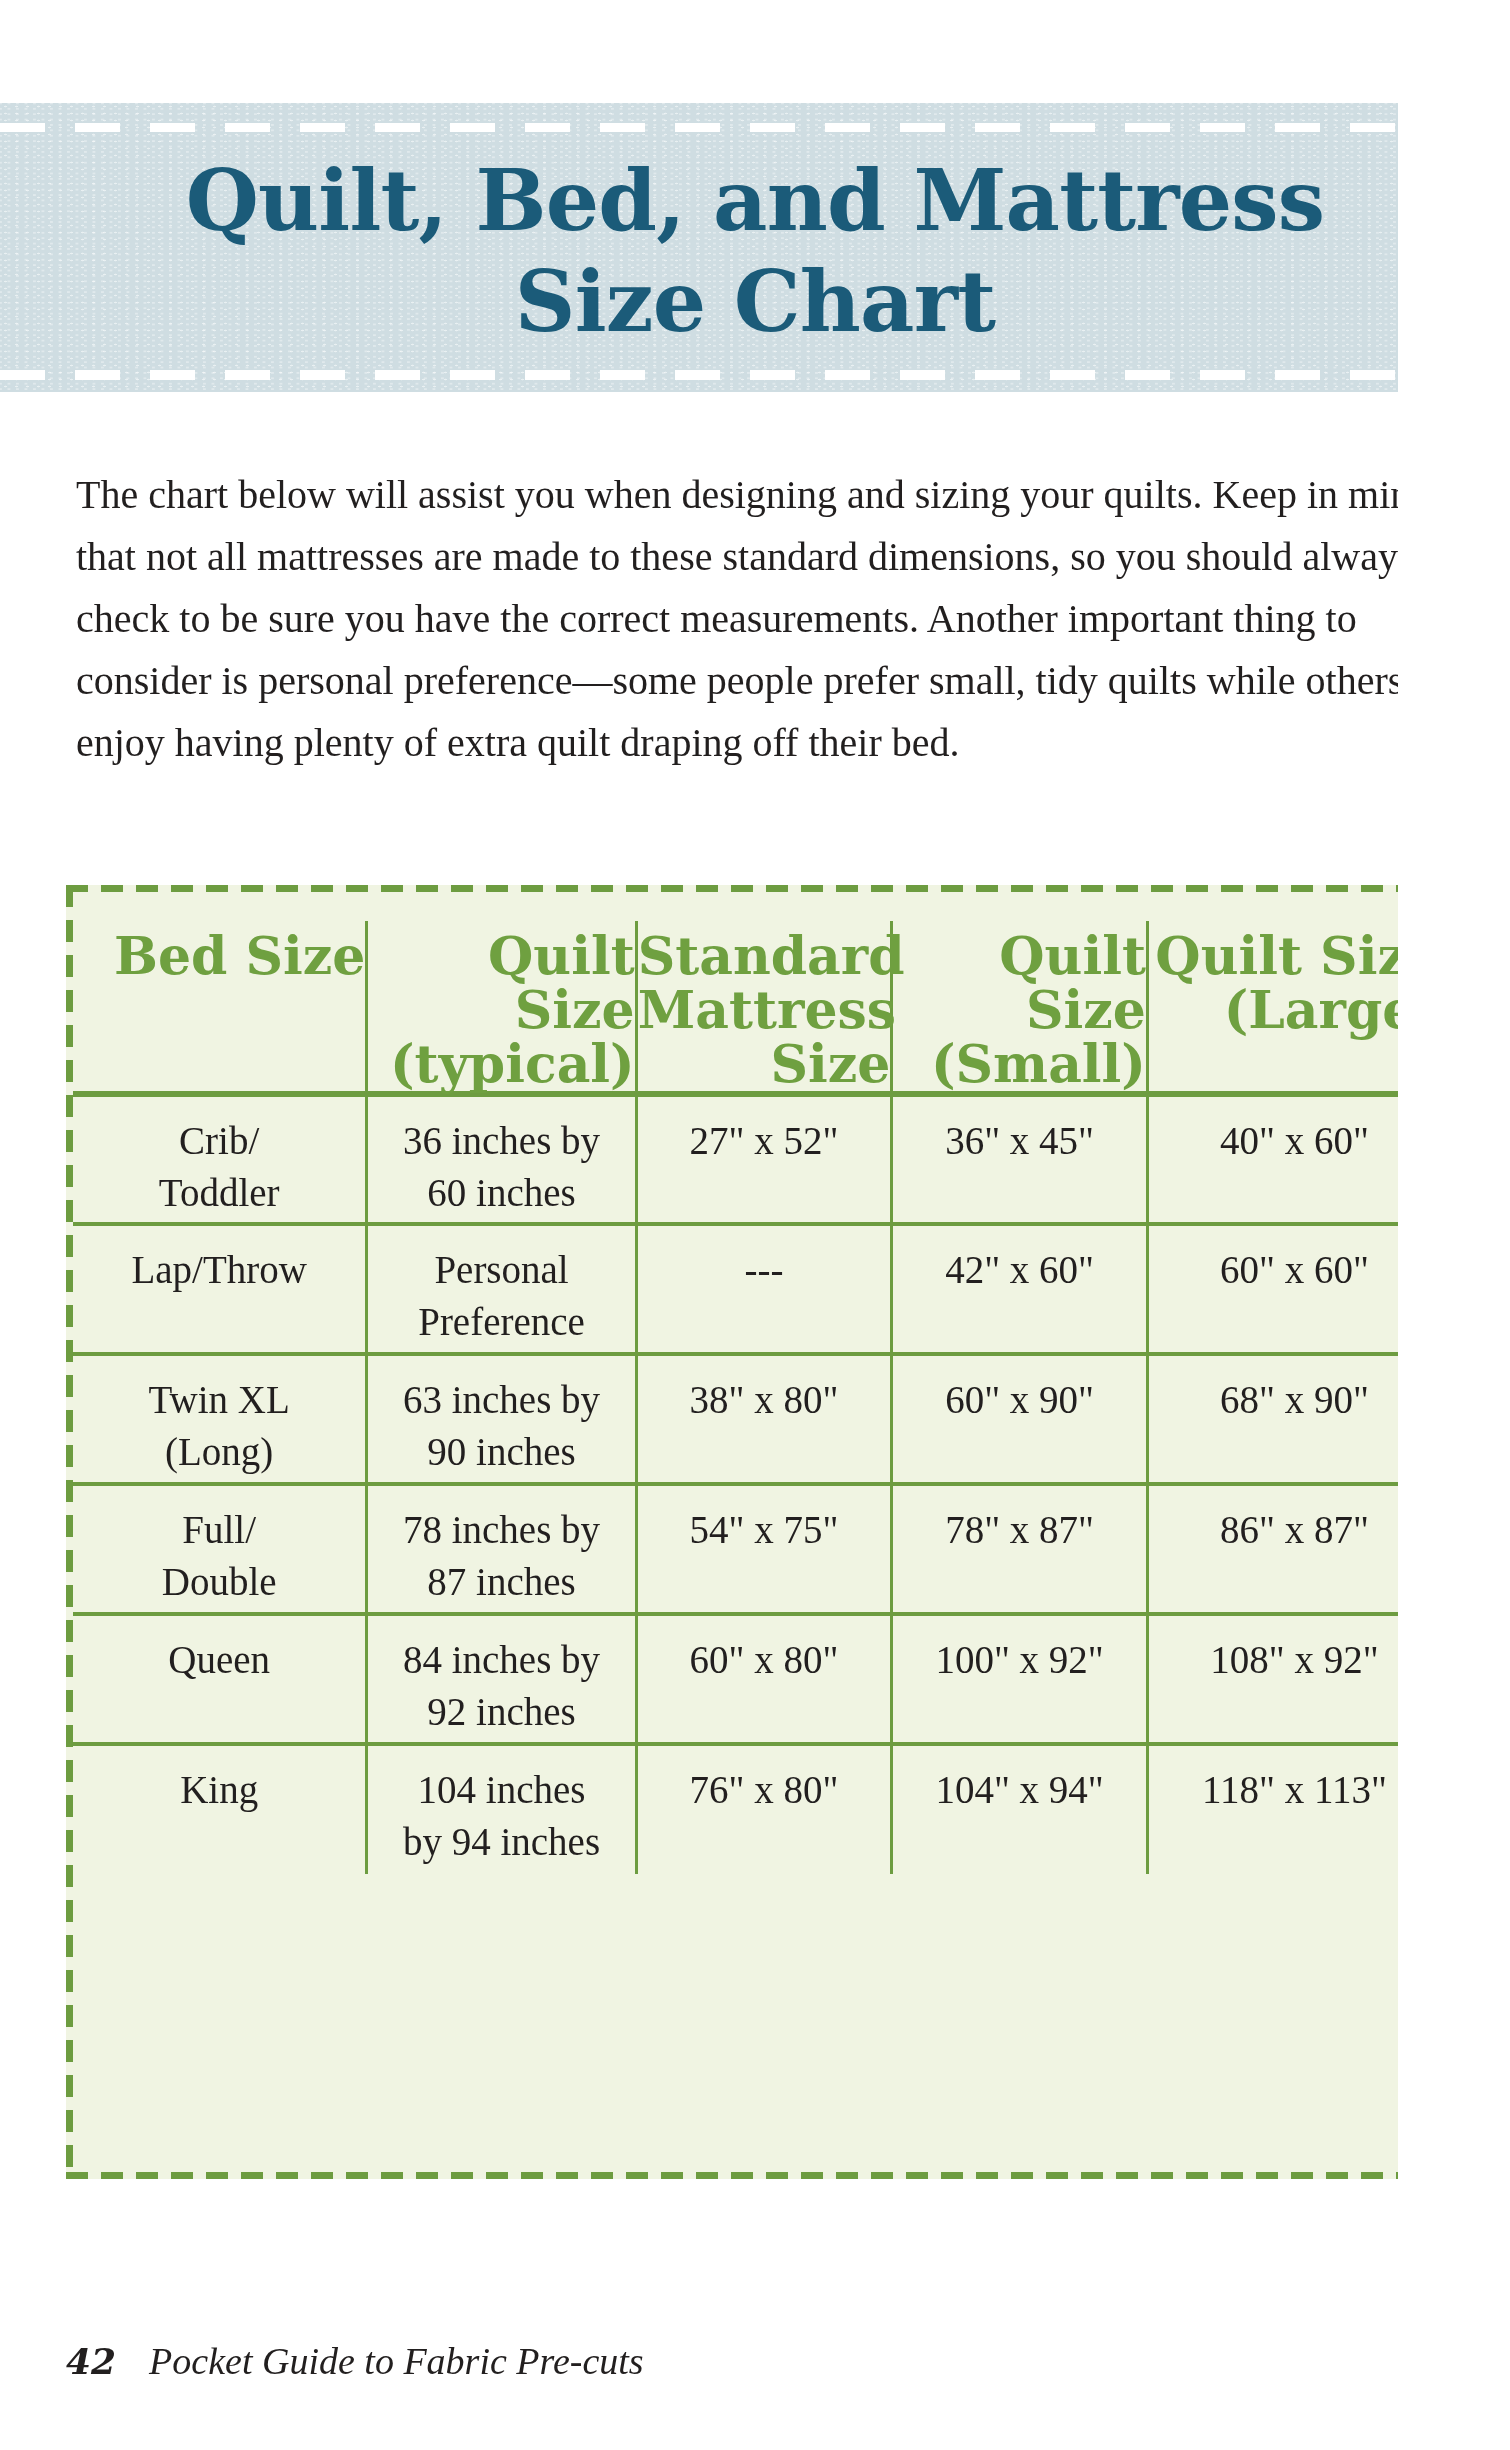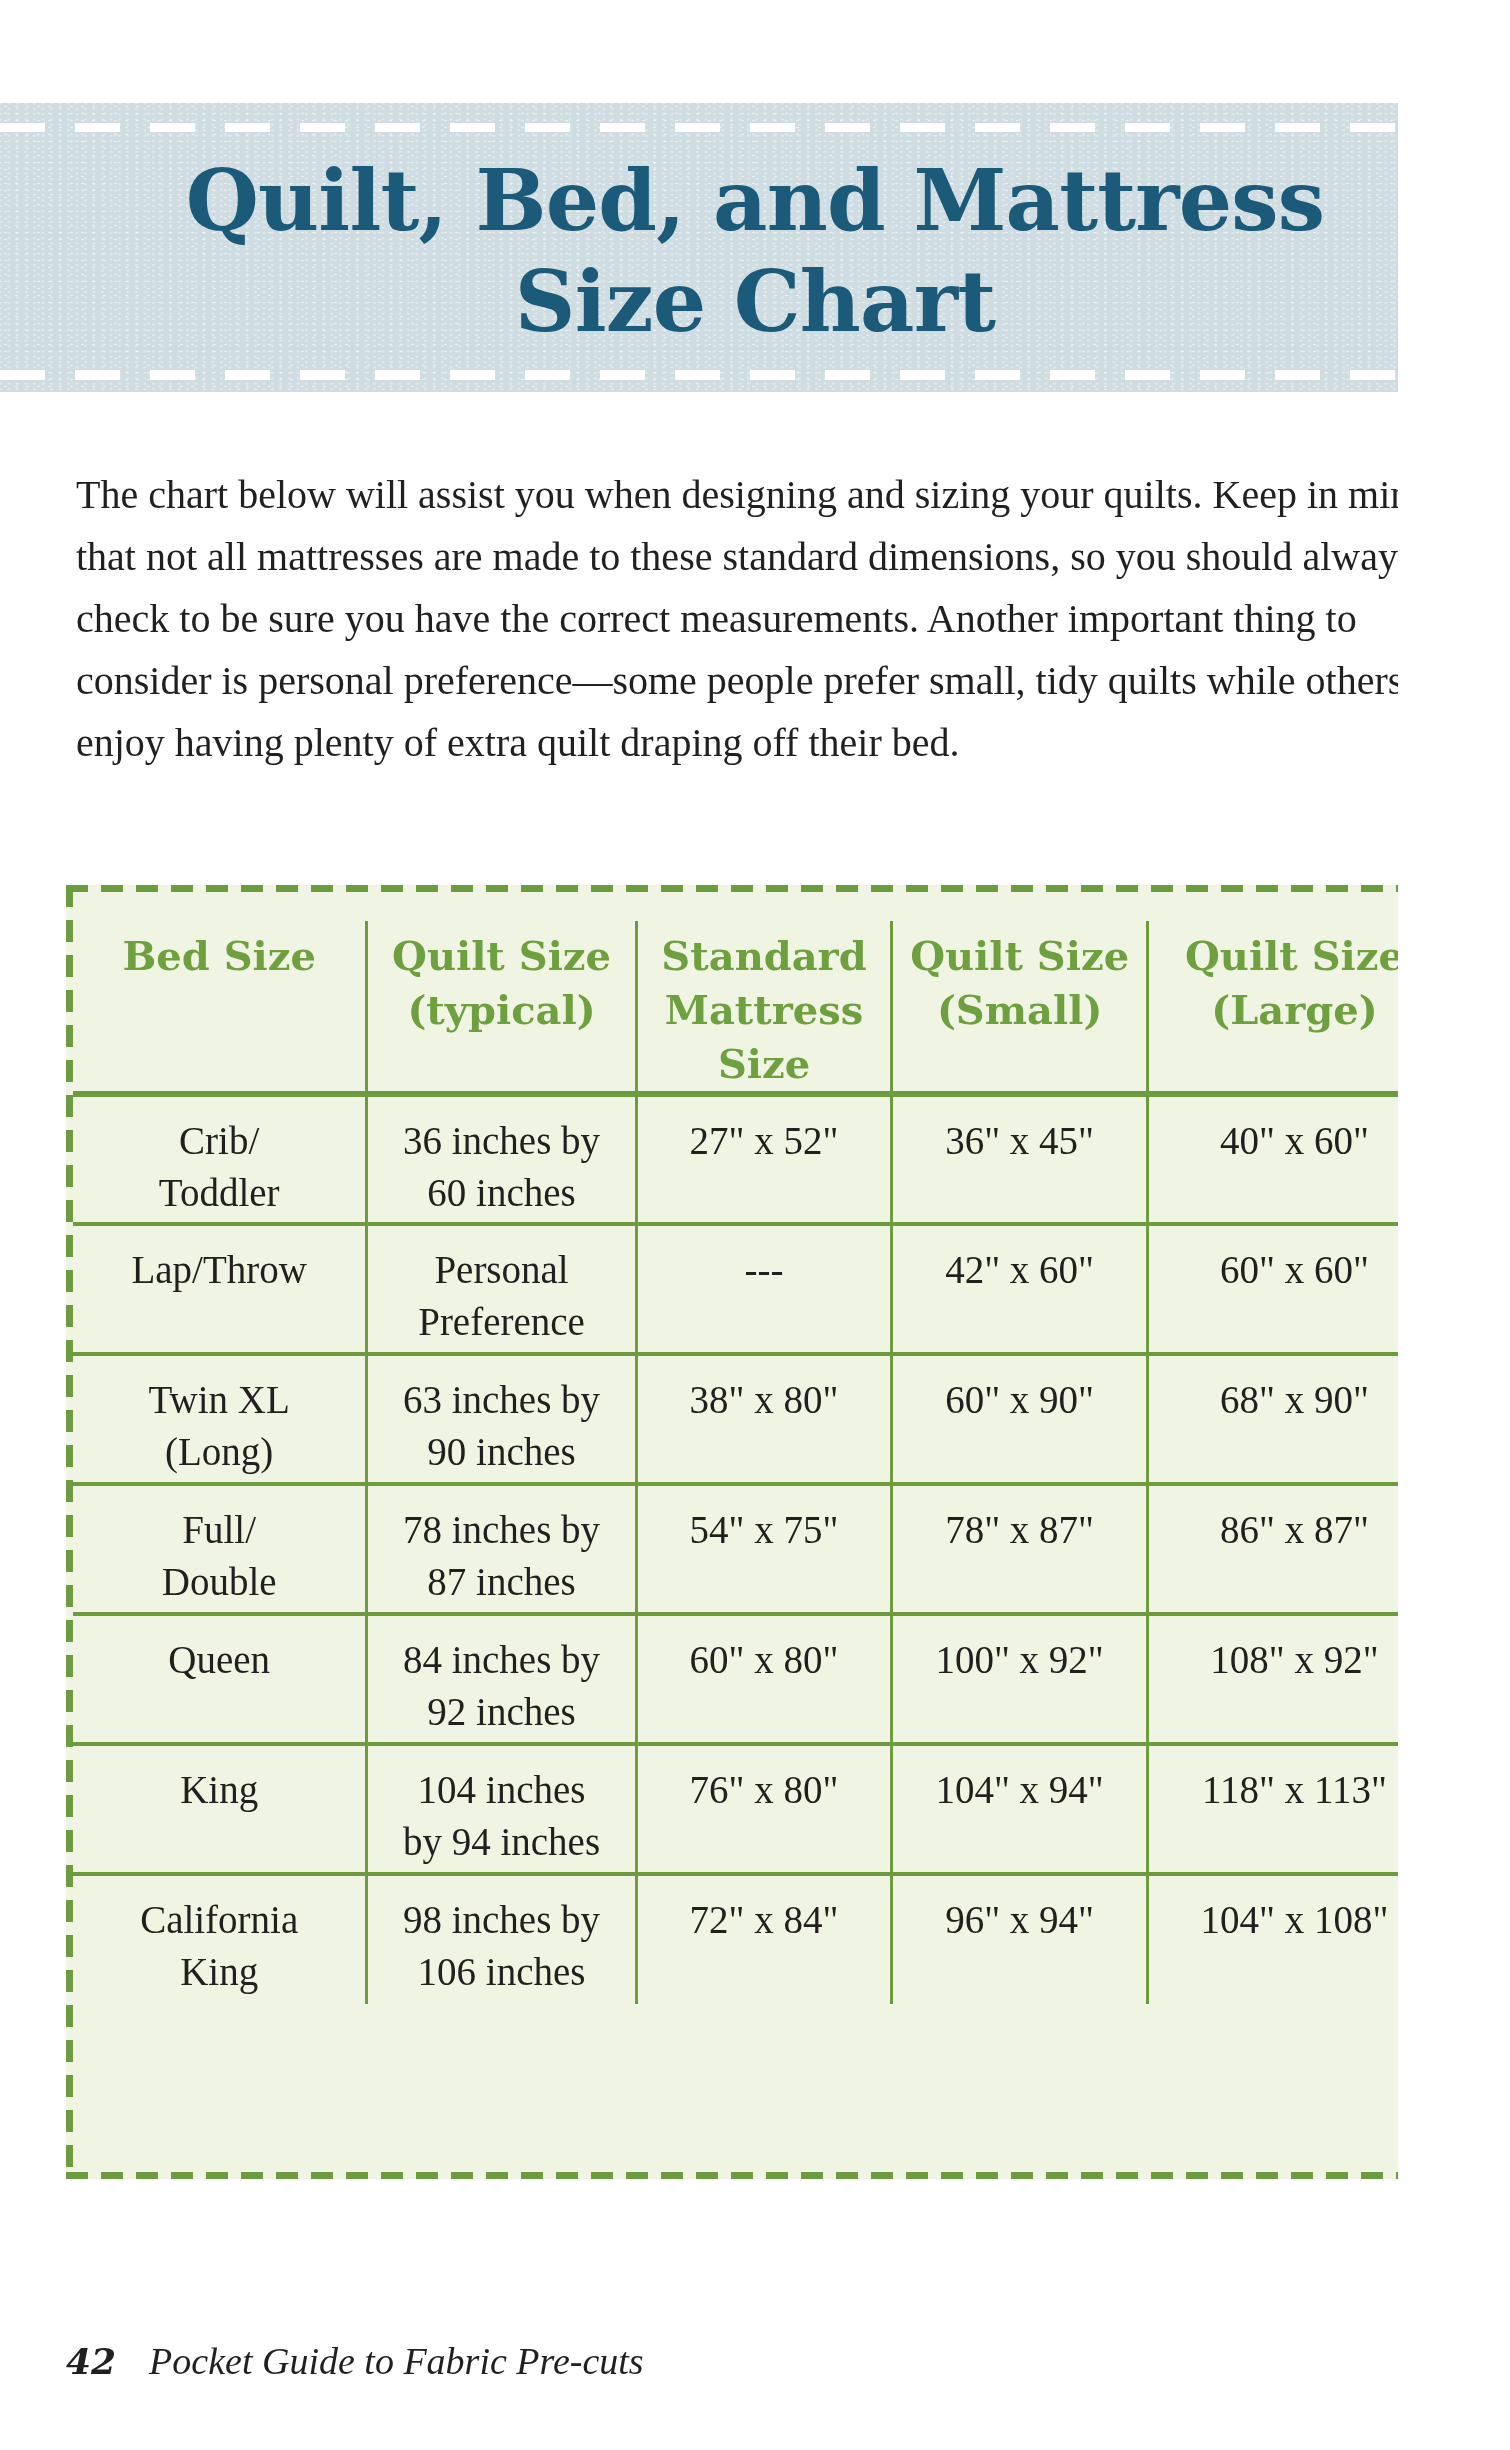--- a/index.html
+++ b/index.html
@@ -79,24 +79,24 @@
   col.c2 { width:19.7%; }
   col.c3 { width:18.7%; }
   col.c4 { width:18.7%; }
   col.c5 { width:21.4%; }
   .size-table th {
     height:157px;
     vertical-align:top;
     padding-top:7.8px;
     font-family:"DejaVu Serif", serif;
     font-weight:bold;
-    font-size:40px;
+    font-size:52px;
     line-height:54px;
     color:#6fa040;
-    text-align:center;
+    text-align:right;
     white-space:pre-line;
     border-bottom:6.2px solid #6d9c40;
   }
   .size-table td {
     height:130px;
     vertical-align:top;
     padding-top:18.6px;
     font-size:39px;
     line-height:52px;
     color:#221f1f;
@@ -204,29 +204,20 @@
             <td>108" x 92"</td>
           </tr>
           <tr>
             <td>King</td>
             <td>104 inches
 by 94 inches</td>
             <td>76" x 80"</td>
             <td>104" x 94"</td>
             <td>118" x 113"</td>
           </tr>
-          <tr>
-            <td>California
-King</td>
-            <td>98 inches by
-106 inches</td>
-            <td>72" x 84"</td>
-            <td>96" x 94"</td>
-            <td>104" x 108"</td>
-          </tr>
         </tbody>
     </table>
   </div>
 
   <div class="footer">
     <span class="pagenum">42</span><span class="booktitle">Pocket Guide to Fabric Pre-cuts</span>
   </div>
 
 </div>
 

